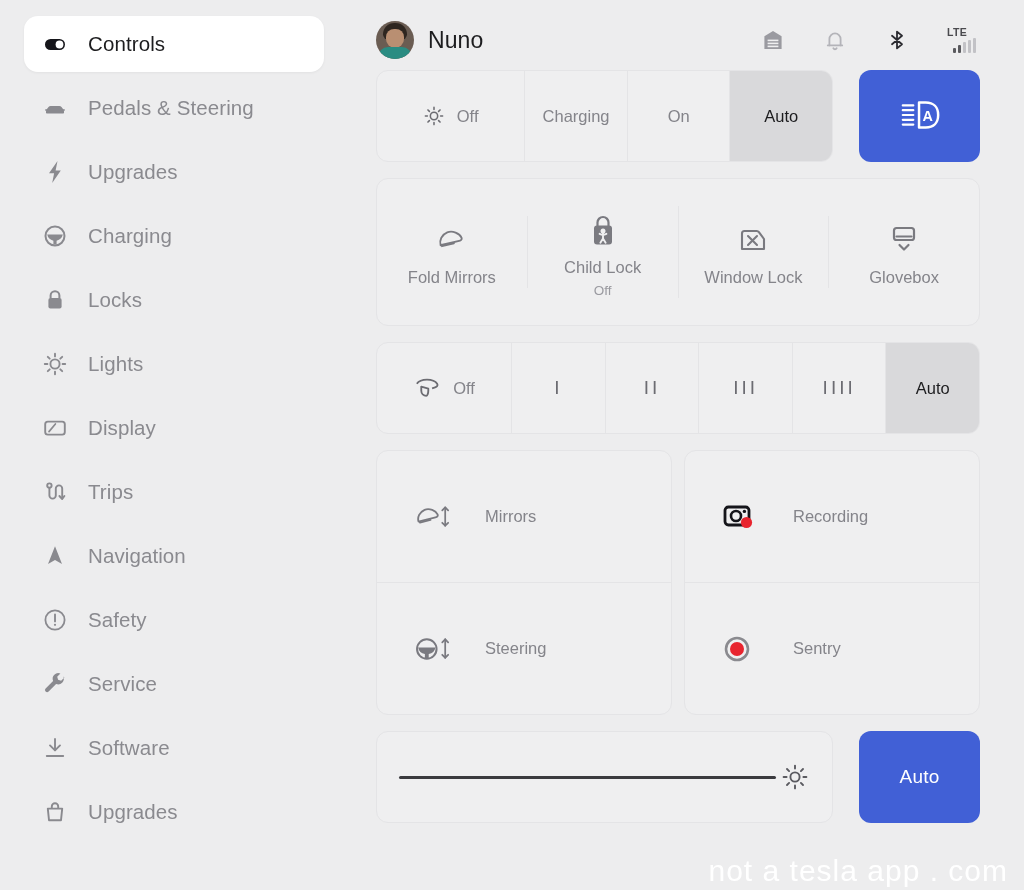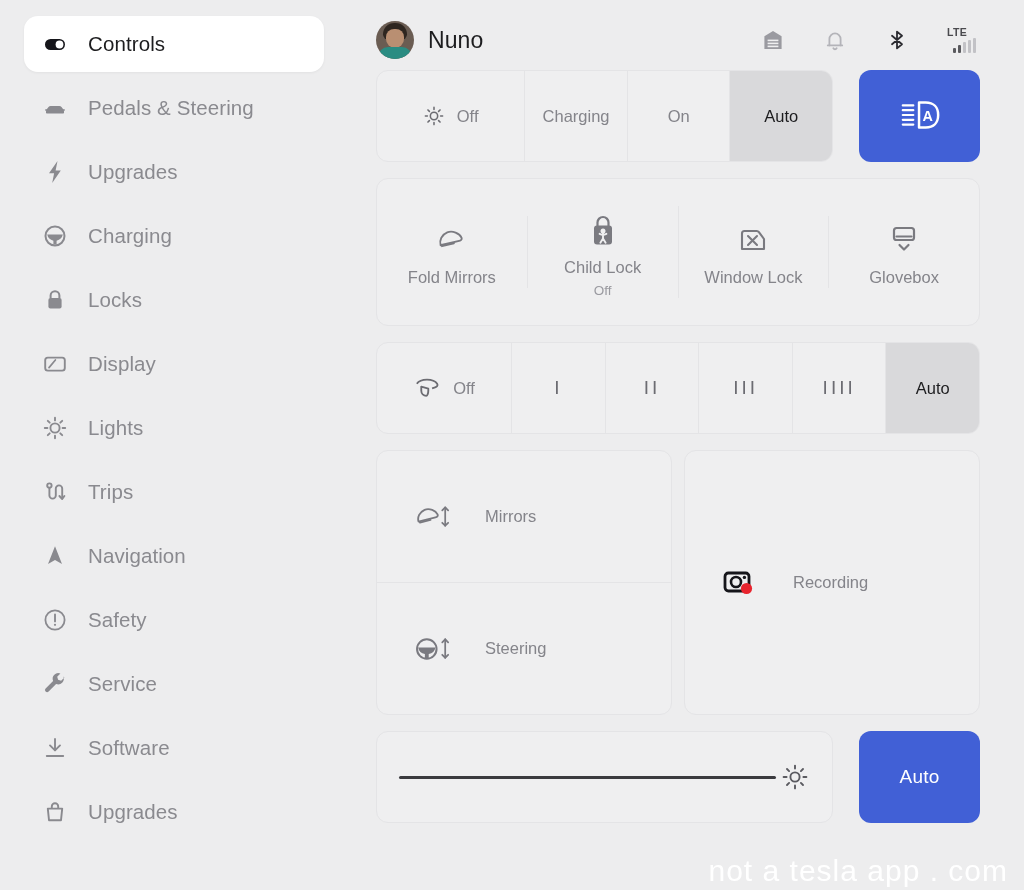--- a/index.html
+++ b/index.html
@@ -298,37 +298,37 @@
             <path d="M8.6 11V8.6a4.4 4.4 0 0 1 8.8 0V11" fill="none" stroke="#8a8a8f" stroke-width="2"></path>
             <rect x="6.4" y="11" width="13.2" height="10.4" rx="2" fill="#8a8a8f"></rect>
           </svg>
       </span>
       <span class="nav-label">Locks</span>
     </div>
 
     <div class="nav-item">
       <span class="nav-icon">
         <svg width="26" height="26" viewBox="0 0 26 26">
-            <rect x="3.2" y="6.6" width="19.6" height="13" rx="2.6" fill="none" stroke="#8a8a8f" stroke-width="1.9"></rect>
-            <path d="M7 16.6 13.4 9" stroke="#8a8a8f" stroke-width="1.7" stroke-linecap="round"></path>
-          </svg>
-      </span>
-      <span class="nav-label">Display</span>
-    </div>
-
-    <div class="nav-item">
-      <span class="nav-icon">
-        <svg width="26" height="26" viewBox="0 0 26 26">
             <circle cx="13" cy="13" r="4.6" fill="none" stroke="#8a8a8f" stroke-width="1.9"></circle>
             <g stroke="#8a8a8f" stroke-width="1.9" stroke-linecap="round">
               <path d="M13 2.8v2.6M13 20.6v2.6M2.8 13h2.6M20.6 13h2.6M5.8 5.8l1.9 1.9M18.3 18.3l1.9 1.9M20.2 5.8l-1.9 1.9M7.7 18.3l-1.9 1.9"></path>
             </g>
           </svg>
       </span>
       <span class="nav-label">Lights</span>
+    </div>
+
+    <div class="nav-item">
+      <span class="nav-icon">
+        <svg width="26" height="26" viewBox="0 0 26 26">
+            <rect x="3.2" y="6.6" width="19.6" height="13" rx="2.6" fill="none" stroke="#8a8a8f" stroke-width="1.9"></rect>
+            <path d="M7 16.6 13.4 9" stroke="#8a8a8f" stroke-width="1.7" stroke-linecap="round"></path>
+          </svg>
+      </span>
+      <span class="nav-label">Display</span>
     </div>
 
     <div class="nav-item">
       <span class="nav-icon">
         <svg width="26" height="26" viewBox="0 0 26 26" fill="none" stroke="#8a8a8f" stroke-width="1.9">
             <circle cx="7.4" cy="6.6" r="2.2"></circle>
             <path d="M7.4 8.8v7.6a3.2 3.2 0 0 0 6.4 0V9.6a3.2 3.2 0 0 1 6.4 0v9.6"></path>
             <path d="m17.4 17 2.8 3 2.2-3" stroke-linecap="round" stroke-linejoin="round"></path>
           </svg>
       </span>
@@ -582,20 +582,29 @@
           <span class="panel-icon">
             <svg width="38" height="34" viewBox="0 0 38 34">
               <rect x="4" y="7" width="24" height="18" rx="3.4" fill="none" stroke="#15151a" stroke-width="2.8"></rect>
               <circle cx="15" cy="16" r="5" fill="none" stroke="#15151a" stroke-width="2.6"></circle>
               <circle cx="23.4" cy="11.4" r="1.7" fill="#15151a"></circle>
               <circle cx="25.5" cy="22.5" r="5.6" fill="#e8242e"></circle>
             </svg>
           </span>
           <span class="panel-label">Recording</span>
         </div>
+        <div class="panel-item">
+          <span class="panel-icon">
+            <svg width="34" height="34" viewBox="0 0 34 34">
+              <circle cx="16" cy="17" r="11" fill="none" stroke="#8a8a8f" stroke-width="2.6"></circle>
+              <circle cx="16" cy="17" r="7" fill="#e8242e"></circle>
+            </svg>
+          </span>
+          <span class="panel-label">Sentry</span>
+        </div>
       </div>
     </div>
 
     <div class="slider-row">
       <div class="slider-card card">
         <span class="slider-track"></span>
         <span class="sun-handle">
           <svg width="30" height="30" viewBox="0 0 30 30">
               <circle cx="15" cy="15" r="4.6" fill="none" stroke="#5a5a60" stroke-width="1.9"></circle>
               <g stroke="#5a5a60" stroke-width="1.9" stroke-linecap="round">

